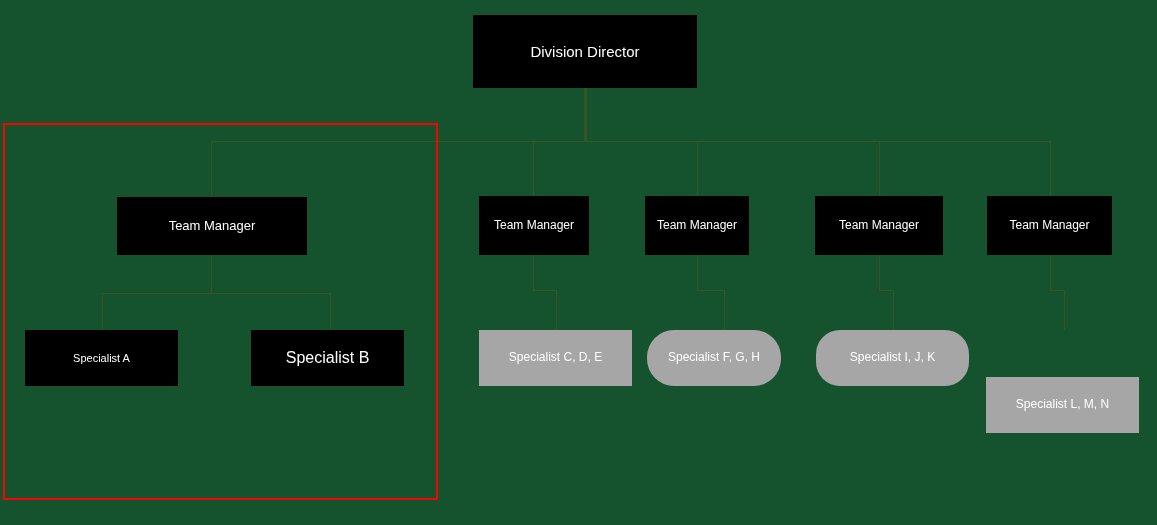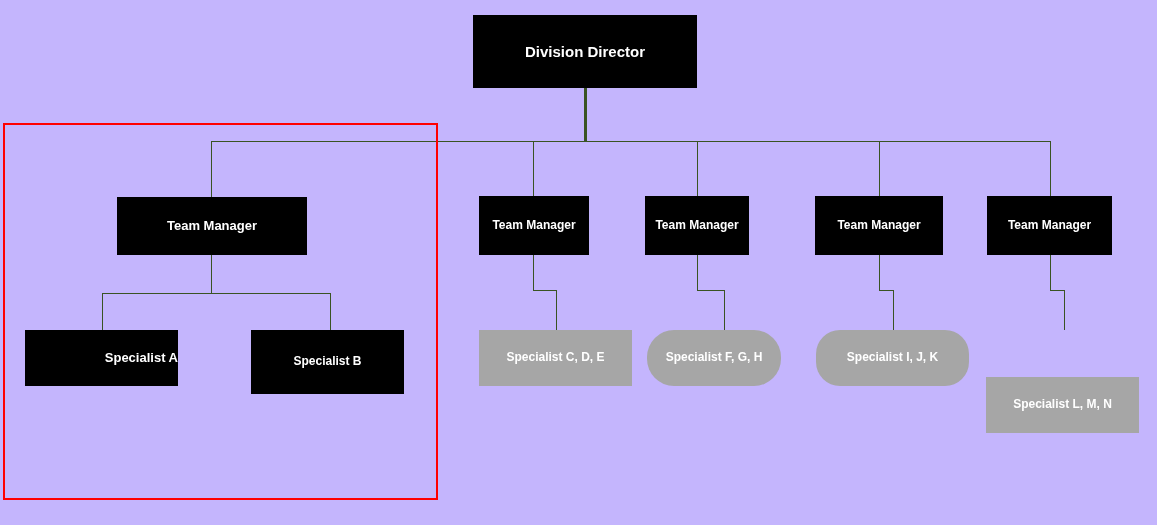--- a/index.html
+++ b/index.html
@@ -4,24 +4,23 @@
 <style>
   html, body {
     margin: 0;
     padding: 0;
     background: #ffffff;
   }
   #canvas {
     position: relative;
     width: 1157px;
     height: 525px;
-    background: #c4b5fd;
+    background: #14532d;
     font-family: "Liberation Sans", sans-serif;
     overflow: hidden;
-    font-weight: bold;
   }
   .node {
     position: absolute;
     display: flex;
     align-items: center;
     justify-content: center;
     text-align: center;
     color: #ffffff;
     box-sizing: border-box;
     line-height: 1.15;
@@ -104,25 +103,25 @@
   </div>
 
   <div class="node dark" style="left:815px; top:196px; width:128px; height:59px; font-size:12px;">
     <span class="node-label">Team Manager</span>
   </div>
 
   <div class="node dark" style="left:987px; top:196px; width:125px; height:59px; font-size:12px;">
     <span class="node-label">Team Manager</span>
   </div>
 
-  <div class="node dark" style="left:25px; top:330px; width:153px; height:56px; font-size:13px;justify-content:flex-end;">
+  <div class="node dark" style="left:25px; top:330px; width:153px; height:56px; font-size:11px;">
     <span class="node-label">Specialist A</span>
   </div>
 
-  <div class="node dark" style="left:251px; top:330px; width:153px; height:64px; font-size:12px;">
+  <div class="node dark" style="left:251px; top:330px; width:153px; height:56px; font-size:16px;">
     <span class="node-label">Specialist B</span>
   </div>
 
   <div class="node gray" style="left:479px; top:330px; width:153px; height:56px; font-size:12px;">
     <span class="node-label">Specialist C, D, E</span>
   </div>
 
   <div class="node gray" style="left:647px; top:330px; width:134px; height:56px; font-size:12px;border-radius:27px;">
     <span class="node-label">Specialist F, G, H</span>
   </div>

